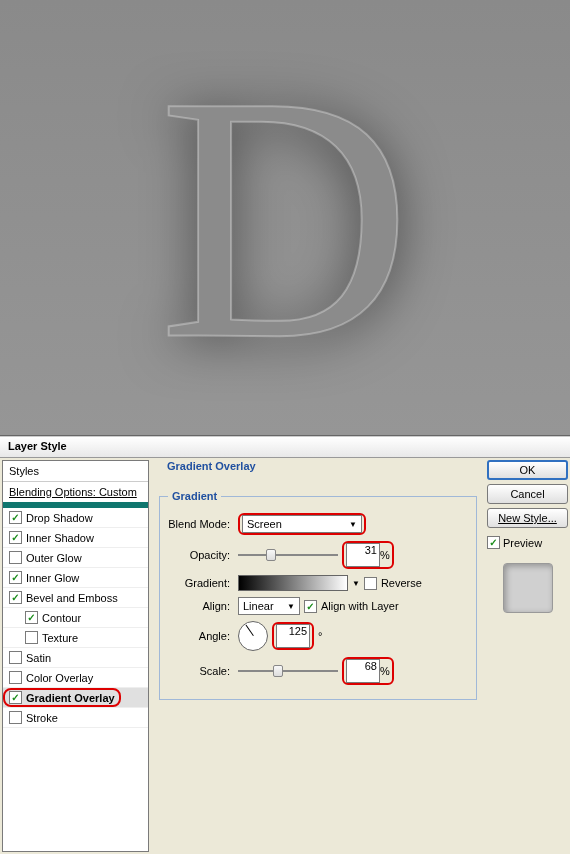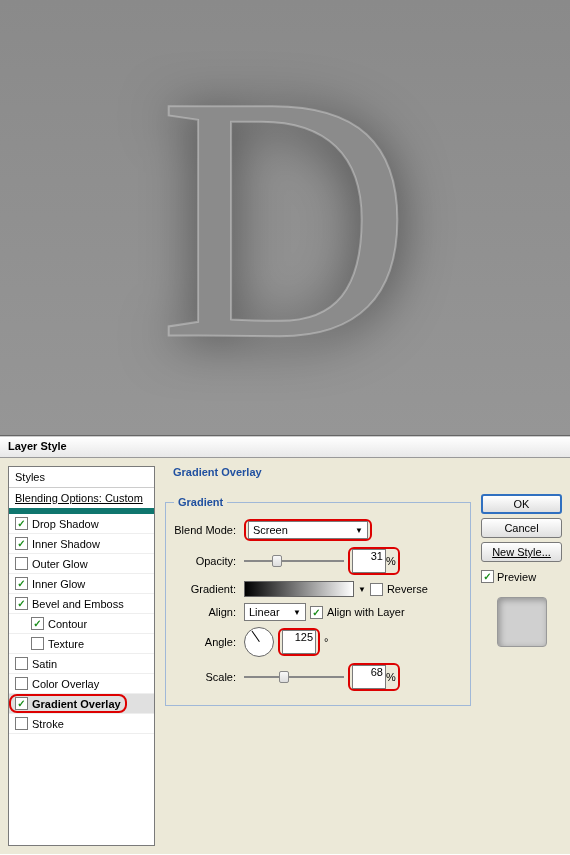--- a/index.html
+++ b/index.html
@@ -1,20 +1,20 @@
 <!DOCTYPE html>
 <html><head>
 <meta charset="utf-8">
 <style>
 * { box-sizing: border-box; margin: 0; padding: 0; font-family: Tahoma, Arial, sans-serif; font-size: 11px; }
 body { width: 570px; height: 855px; background: #fff; }
 .canvas { width: 570px; height: 436px; background: linear-gradient(180deg, #8a8a8a, #969696); position: relative; border-bottom: 1px solid #666; }
 .letter { position: absolute; left: 50%; top: 50%; transform: translate(-50%, -50%); font-family: 'Times New Roman', serif; font-size: 350px; color: #8b8b8b; font-weight: normal; text-shadow: 0 0 30px rgba(0,0,0,0.4), inset 0 0 10px rgba(255,255,255,0.5); filter: drop-shadow(0 5px 25px rgba(0,0,0,0.5)); -webkit-text-stroke: 2px rgba(255,255,255,0.3); }
 .titlebar { height: 22px; background: linear-gradient(#fff, #e8e8e8); border-top: 1px solid #ccc; border-bottom: 1px solid #999; padding: 3px 8px; font-weight: bold; }
-.dialog { display: flex; padding: 8px; gap: 10px; background: #ece9d8; height: 396px; }
+.dialog { display: flex; padding: 2px; gap: 10px; background: #ece9d8; height: 396px; }
 .styles-panel { width: 147px; border: 1px solid #7a7a7a; background: #fff; }
 .styles-header { padding: 4px 6px; border-bottom: 1px solid #ccc; }
 .styles-sub { padding: 4px 6px; border-bottom: 6px solid #0f766e; background: #fff; text-decoration: underline; }
 .style-row { padding: 3px 6px; display: flex; align-items: center; gap: 4px; border-bottom: 1px solid #eee; }
 .style-row.indent { padding-left: 22px; }
 .style-row.selected { background: #e0e0e0; }
 .chk { width: 13px; height: 13px; border: 1px solid #7a7a7a; background: #fff; display: inline-flex; align-items: center; justify-content: center; font-size: 10px; color: #1a8c1a; font-weight: bold; }
 .highlight-red { border: 2px solid #d00; border-radius: 8px; padding: 1px 4px; margin: -3px -6px; }
 .fieldset { border: 1px solid #a0b8d8; position: relative; padding: 10px 8px 8px; margin-top: 24px; }
 .legend { position: absolute; top: -7px; left: 8px; background: #ece9d8; padding: 0 4px; color: #2050a0; font-weight: bold; }
@@ -27,21 +27,21 @@
 .arrow { font-size: 8px; }
 .input-num { border: 1px solid #7a7a7a; background: #ffffff; width: 34px; height: 24px; padding: 0 2px; text-align: right; }
 .slider { position: relative; width: 100px; height: 14px; }
 .slider-track { position: absolute; top: 6px; left: 0; right: 0; height: 2px; background: #888; }
 .slider-thumb { position: absolute; top: 1px; width: 10px; height: 12px; background: linear-gradient(#f8f8f8,#ddd); border: 1px solid #888; border-radius: 2px; }
 .gradient-bar { width: 110px; height: 16px; border: 1px solid #666; background: linear-gradient(90deg, #000, #fff); }
 .angle-dial { width: 30px; height: 30px; border: 1px solid #666; border-radius: 50%; background: #fff; position: relative; }
 .angle-hand { position: absolute; left: 50%; top: 50%; width: 13px; height: 1px; background: #000; transform-origin: 0 0; transform: rotate(-125deg); }
 .right-panel { width: 81px; display: flex; flex-direction: column; gap: 4px; }
 .btn { border: 1px solid #7a7a7a; background: linear-gradient(#fff,#e0e0e0); height: 20px; display: flex; align-items: center; justify-content: center; border-radius: 3px; text-decoration: none; }
-.btn.default { border: 2px solid #3070c0; margin-top: 28px; }
+.btn.default { border: 2px solid #3070c0; }
 .preview-row { display: flex; align-items: center; gap: 3px; margin-top: 4px; }
 .preview-swatch { width: 50px; height: 50px; border: 1px solid #999; background: #d0d0d0; margin-top: 10px; box-shadow: inset 2px 2px 6px rgba(0,0,0,0.3); border-radius: 4px; align-self: center; }
 .hl { border: 2px solid #d00; border-radius: 6px; display: inline-flex; align-items: center; padding: 0 2px; }
 </style>
 </head>
 <body>
 
 <div class="canvas">
   <div class="letter">D</div>
 </div>

